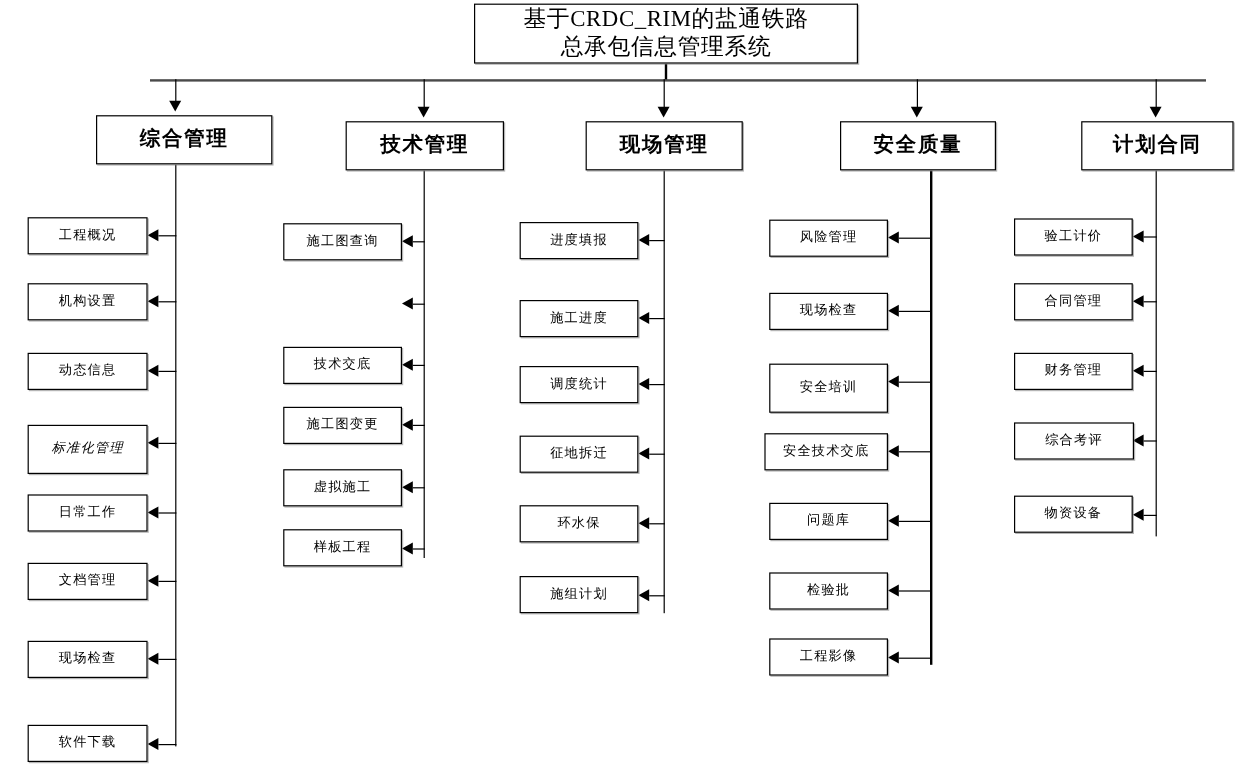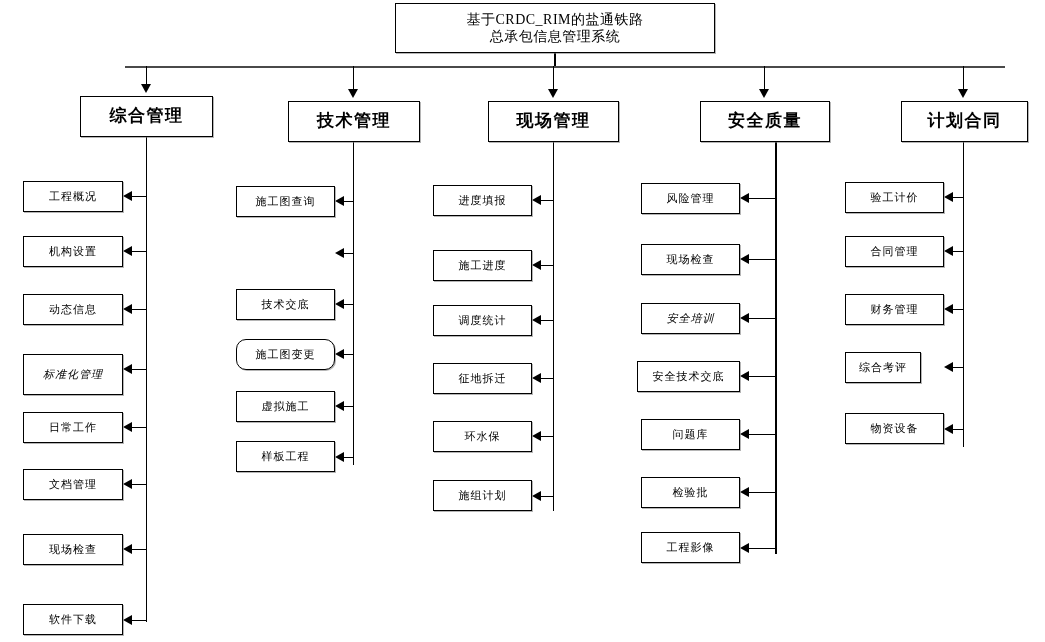--- a/index.html
+++ b/index.html
@@ -29,21 +29,21 @@
     justify-content: center;
     text-align: center;
     line-height: 1.22;
     letter-spacing: 0.5px;
     white-space: pre-line;
     z-index: 5;
     
     box-shadow: 1px 1px 0 rgba(120,120,120,0.55);
   }
   .node.root {
-    font-size: 14px;
+    font-size: 19px;
     font-weight: 400;
     padding: 2px 6px;
   }
   .node.branch {
     font-size: 17px;
     font-weight: 700;
     letter-spacing: 1.5px;
   }
   .node.leaf {
     font-size: 11px;
@@ -108,21 +108,21 @@
 
   <div class="vline" style="left:553px; top:66px; height:25px;"></div>
   <div class="arrow-down" style="left:548px; top:89px;"></div>
 
   <div class="vline" style="left:764px; top:66px; height:25px;"></div>
   <div class="arrow-down" style="left:759px; top:89px;"></div>
 
   <div class="vline" style="left:963px; top:66px; height:25px;"></div>
   <div class="arrow-down" style="left:958px; top:89px;"></div>
 
-  <div class="node branch" style="left:80px; top:96px; width:133px; height:41px;">综合管理</div>
+  <div class="node branch" style="left:80px; top:96px; width:147px; height:41px;">综合管理</div>
   <div class="node branch" style="left:288px; top:101px; width:132px; height:41px;">技术管理</div>
   <div class="node branch" style="left:488px; top:101px; width:131px; height:41px;">现场管理</div>
   <div class="node branch" style="left:700px; top:101px; width:130px; height:41px;">安全质量</div>
   <div class="node branch" style="left:901px; top:101px; width:127px; height:41px;">计划合同</div>
 
   <div class="vline" style="left:146px; top:137px; height:485px;"></div>
 
   <div class="node leaf" style="left:23px; top:181px; width:100px; height:31px;">工程概况</div>
   <div class="hline" style="left:132px; top:196px; width:15px;"></div>
   <div class="arrow-left" style="left:123px; top:191px;"></div>
@@ -161,21 +161,21 @@
   <div class="hline" style="left:344px; top:201px; width:10px;"></div>
   <div class="arrow-left" style="left:335px; top:196px;"></div>
 
   <div class="hline" style="left:344px; top:253px; width:10px;"></div>
   <div class="arrow-left" style="left:335px; top:248px;"></div>
 
   <div class="node leaf" style="left:236px; top:289px; width:99px; height:31px;">技术交底</div>
   <div class="hline" style="left:344px; top:304px; width:10px;"></div>
   <div class="arrow-left" style="left:335px; top:299px;"></div>
 
-  <div class="node leaf" style="left:236px; top:339px; width:99px; height:31px;border-radius:10px;">施工图变更</div>
+  <div class="node leaf" style="left:236px; top:339px; width:99px; height:31px;">施工图变更</div>
   <div class="hline" style="left:344px; top:354px; width:10px;"></div>
   <div class="arrow-left" style="left:335px; top:349px;"></div>
 
   <div class="node leaf" style="left:236px; top:391px; width:99px; height:31px;">虚拟施工</div>
   <div class="hline" style="left:344px; top:406px; width:10px;"></div>
   <div class="arrow-left" style="left:335px; top:401px;"></div>
 
   <div class="node leaf" style="left:236px; top:441px; width:99px; height:31px;">样板工程</div>
   <div class="hline" style="left:344px; top:457px; width:10px;"></div>
   <div class="arrow-left" style="left:335px; top:452px;"></div>
@@ -209,21 +209,21 @@
   <div class="vline" style="left:775px; top:142px; height:412px; width:2px;"></div>
 
   <div class="node leaf" style="left:641px; top:183px; width:99px; height:31px;">风险管理</div>
   <div class="hline" style="left:749px; top:198px; width:27px;"></div>
   <div class="arrow-left" style="left:740px; top:193px;"></div>
 
   <div class="node leaf" style="left:641px; top:244px; width:99px; height:31px;">现场检查</div>
   <div class="hline" style="left:749px; top:259px; width:27px;"></div>
   <div class="arrow-left" style="left:740px; top:254px;"></div>
 
-  <div class="node leaf" style="left:641px; top:303px; width:99px; height:31px;font-style:italic;">安全培训</div>
+  <div class="node leaf" style="left:641px; top:303px; width:99px; height:41px;">安全培训</div>
   <div class="hline" style="left:749px; top:318px; width:27px;"></div>
   <div class="arrow-left" style="left:740px; top:313px;"></div>
 
   <div class="node leaf" style="left:637px; top:361px; width:103px; height:31px;">安全技术交底</div>
   <div class="hline" style="left:749px; top:376px; width:27px;"></div>
   <div class="arrow-left" style="left:740px; top:371px;"></div>
 
   <div class="node leaf" style="left:641px; top:419px; width:99px; height:31px;">问题库</div>
   <div class="hline" style="left:749px; top:434px; width:27px;"></div>
   <div class="arrow-left" style="left:740px; top:429px;"></div>
@@ -243,21 +243,21 @@
   <div class="arrow-left" style="left:944px; top:192px;"></div>
 
   <div class="node leaf" style="left:845px; top:236px; width:99px; height:31px;">合同管理</div>
   <div class="hline" style="left:953px; top:251px; width:11px;"></div>
   <div class="arrow-left" style="left:944px; top:246px;"></div>
 
   <div class="node leaf" style="left:845px; top:294px; width:99px; height:31px;">财务管理</div>
   <div class="hline" style="left:953px; top:309px; width:11px;"></div>
   <div class="arrow-left" style="left:944px; top:304px;"></div>
 
-  <div class="node leaf" style="left:845px; top:352px; width:76px; height:31px;">综合考评</div>
+  <div class="node leaf" style="left:845px; top:352px; width:100px; height:31px;">综合考评</div>
   <div class="hline" style="left:953px; top:367px; width:11px;"></div>
   <div class="arrow-left" style="left:944px; top:362px;"></div>
 
   <div class="node leaf" style="left:845px; top:413px; width:99px; height:31px;">物资设备</div>
   <div class="hline" style="left:953px; top:429px; width:11px;"></div>
   <div class="arrow-left" style="left:944px; top:424px;"></div>
 
 </div>
 
 </body></html>

